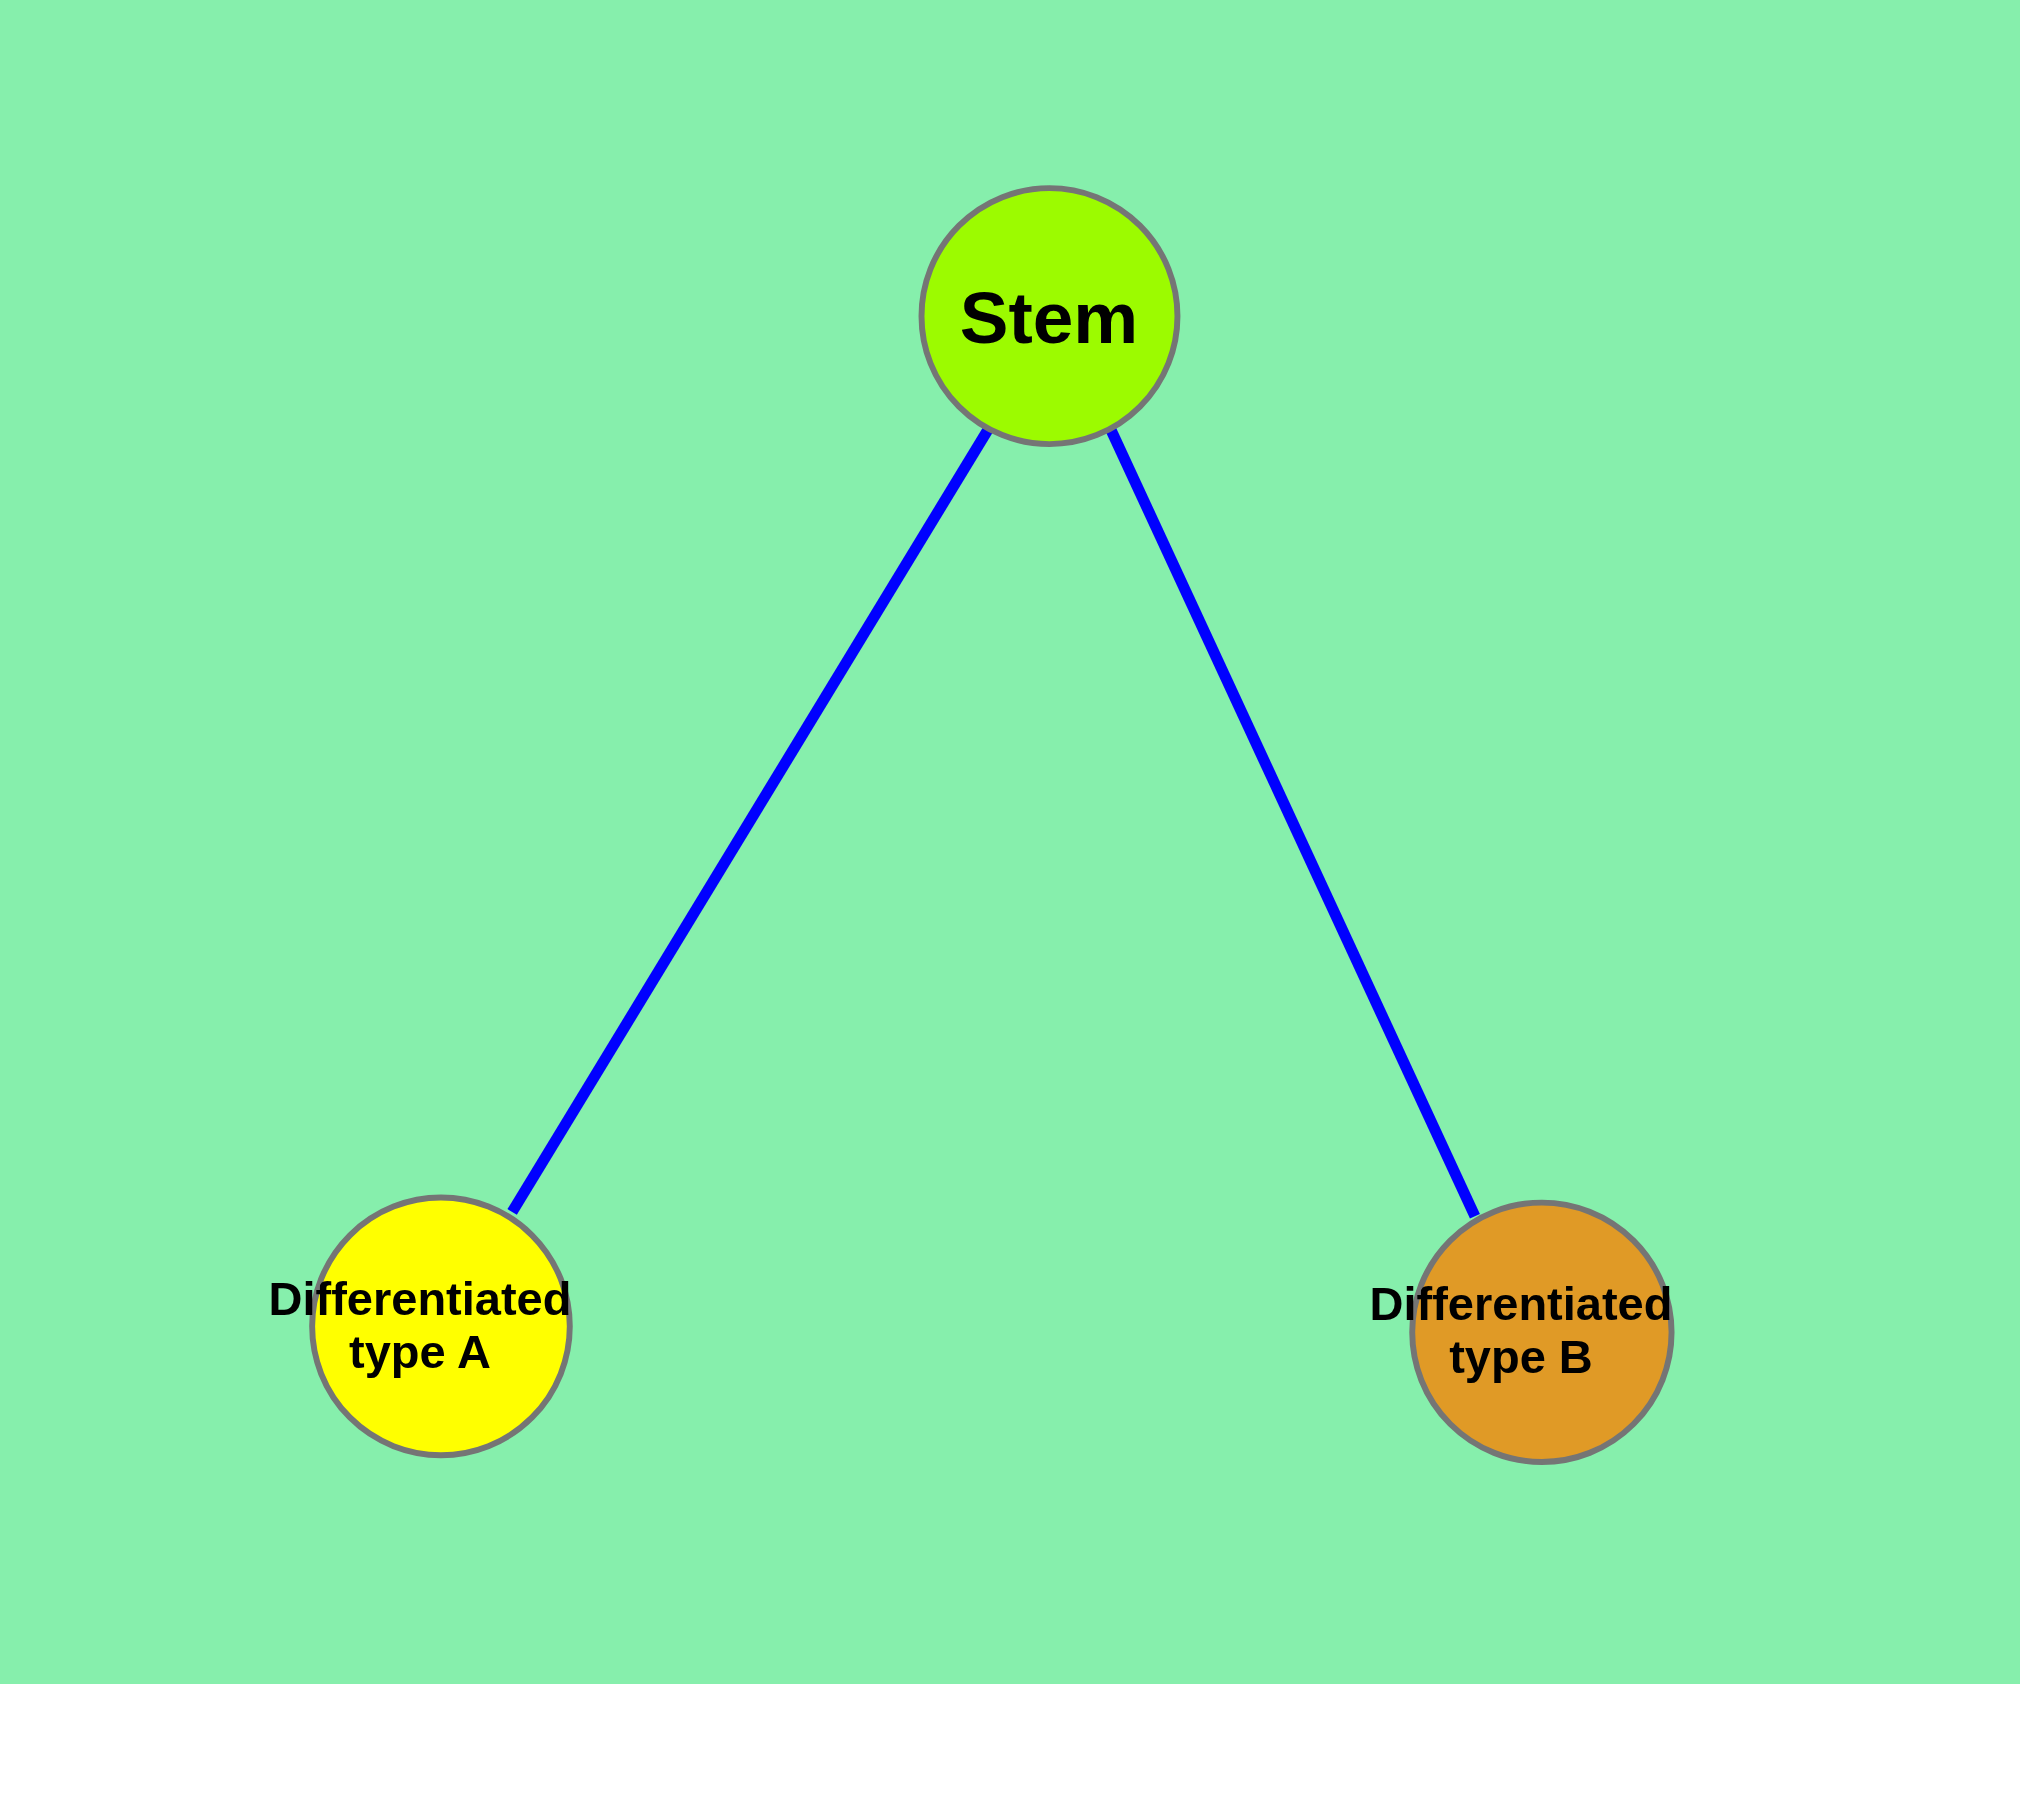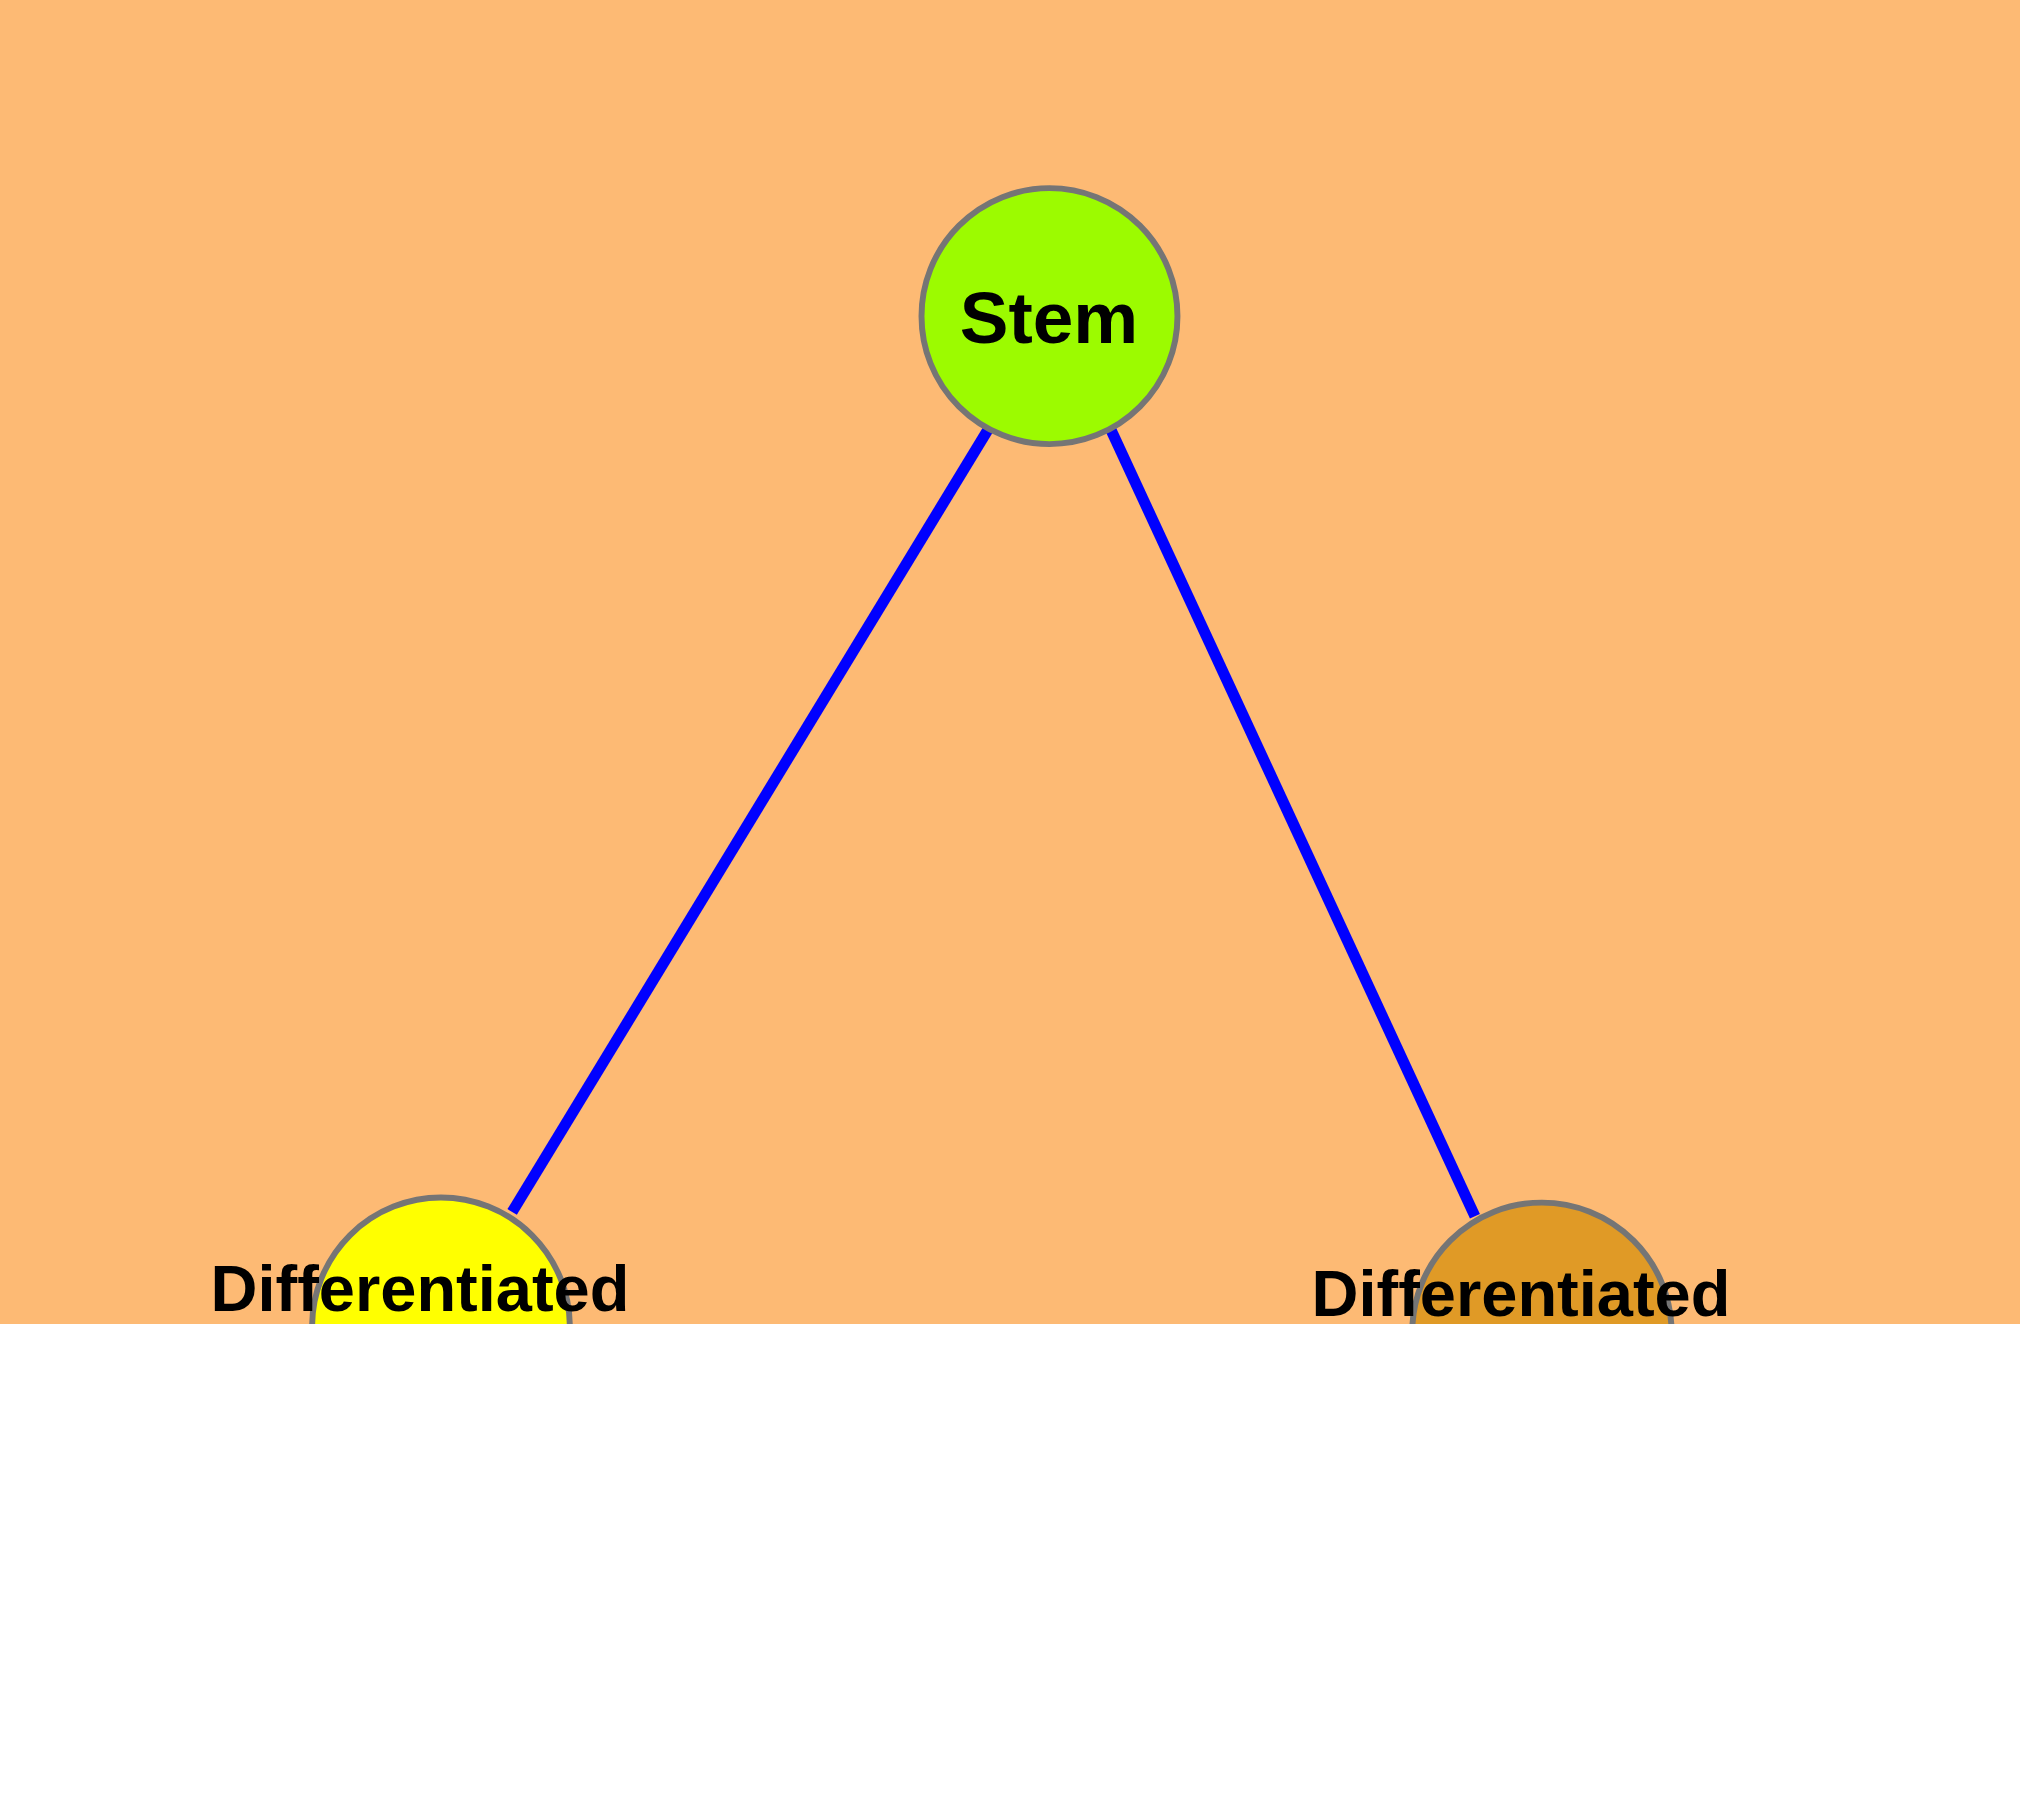--- a/index.html
+++ b/index.html
@@ -43,27 +43,27 @@
     text-align: center;
     line-height: 1.12;
     white-space: pre;
     pointer-events: none;
     transform: translate(-50%, -50%);
   }
   .node-label.stem {
     font-size: 73px;
   }
   .node-label.leaf {
-    font-size: 65px;
+    font-size: 47px;
   }
 </style>
 </head>
 <body>
 
-<div id="graph-canvas" style="width: 2021px; height: 1324px; background: #fdba74;">
+<div id="graph-canvas" style="width: 2021px; height: 1684px; background: #86efac;">
 
   <svg id="graph-svg" viewBox="0 0 2384 2138" xmlns="http://www.w3.org/2000/svg">
 
     <g>
       <line class="edge-line" x1="1166" y1="506" x2="604" y2="1430" stroke="#0000ff" stroke-width="13"></line>
       <line class="edge-line" x1="1310" y1="506" x2="1740" y2="1435" stroke="#0000ff" stroke-width="13"></line>
     </g>
 
     <g>
       <circle class="node-circle" cx="1238" cy="373" r="151" fill="#9cfb00" stroke="#757575"></circle>

